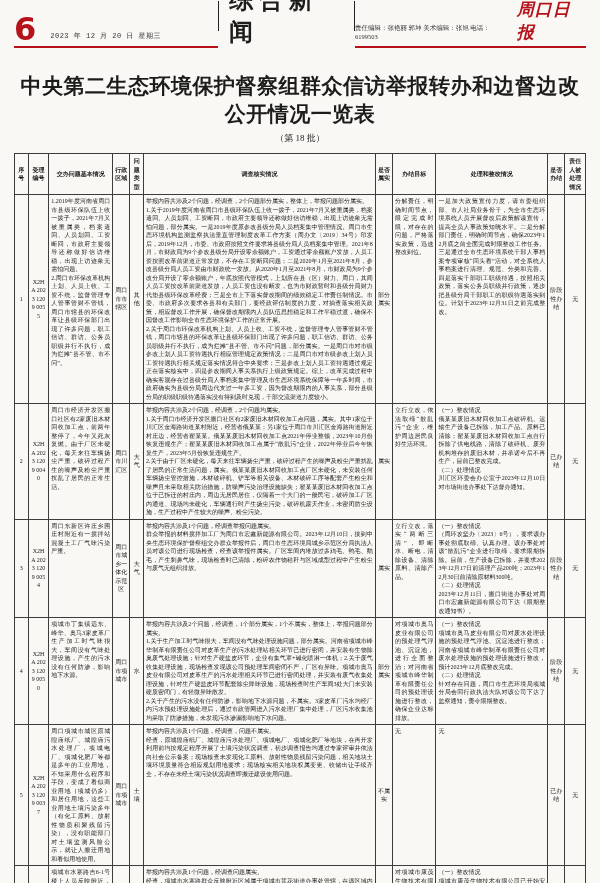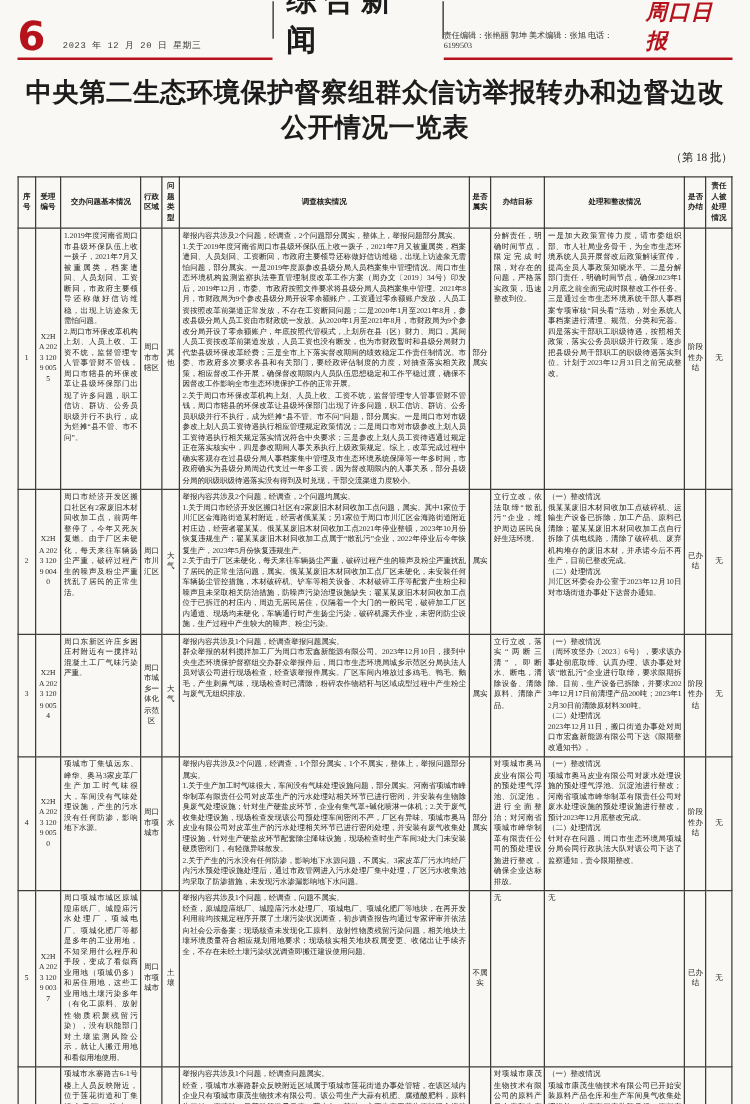--- a/index.html
+++ b/index.html
@@ -16,23 +16,23 @@
   .page-num{color:#b5121b;font-size:32px;line-height:30px;font-weight:bold;font-family:"DejaVu Sans",sans-serif;margin-right:14px;}
   .date{font-size:7px;color:#333;padding-bottom:3px;letter-spacing:.5px;font-family:Liberation Mono, monospace;}
   .section-wrap{display:flex;align-items:center;gap:10px;}
   .vbar{width:1px;height:30px;background:#222;}
   .section-title{font-size:24px;font-weight:bold;letter-spacing:6px;font-family:"Liberation Serif",serif;}
   .hdr-right{display:flex;align-items:flex-end;gap:10px;border-bottom:2px solid #b5121b;padding-bottom:2px;}
   .editors{font-size:6.5px;color:#333;padding-bottom:4px;}
   .masthead{color:#b5121b;font-size:17px;font-weight:bold;font-style:italic;font-family:"Liberation Serif",serif;letter-spacing:1px;}
 
   
-  .main-title{margin:12px 0 4px 0;text-align:center;font-size:21px;font-weight:bold;
+  .main-title{margin:24px 0 4px 0;text-align:center;font-size:21px;font-weight:bold;
     font-family:"Liberation Sans","DejaVu Sans",sans-serif;letter-spacing:.5px;}
-  .batch{text-align:right;font-size:9px;margin-bottom:8px;color:#222;}
+  .batch{text-align:center;font-size:9px;margin-bottom:8px;color:#222;}
 
   
   table.report{width:100%;border-collapse:collapse;table-layout:fixed;}
   table.report th,table.report td{
     border:1px solid #3c3c3c;font-size:6px;line-height:8.5px;padding:2px 2px;
     word-break:break-all;overflow-wrap:anywhere;color:#222;
   }
   table.report th{font-weight:bold;text-align:center;vertical-align:middle;padding:3px 1px;background:#faf8f4;}
   td{vertical-align:middle;text-align:center;}
   td.longtext{vertical-align:top;text-align:justify;white-space:pre-line;}

